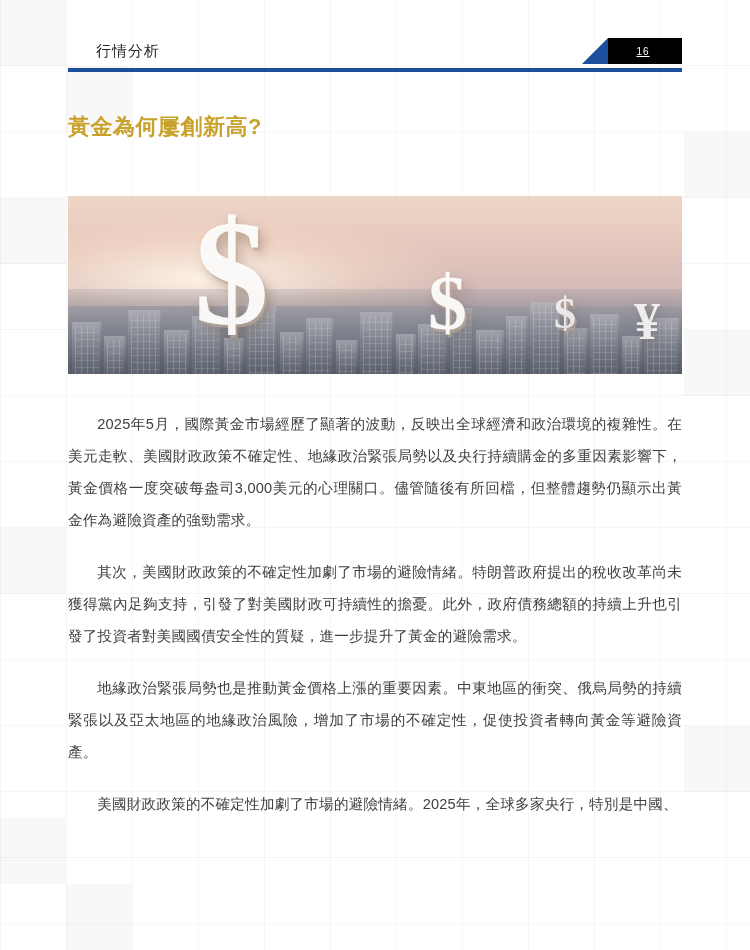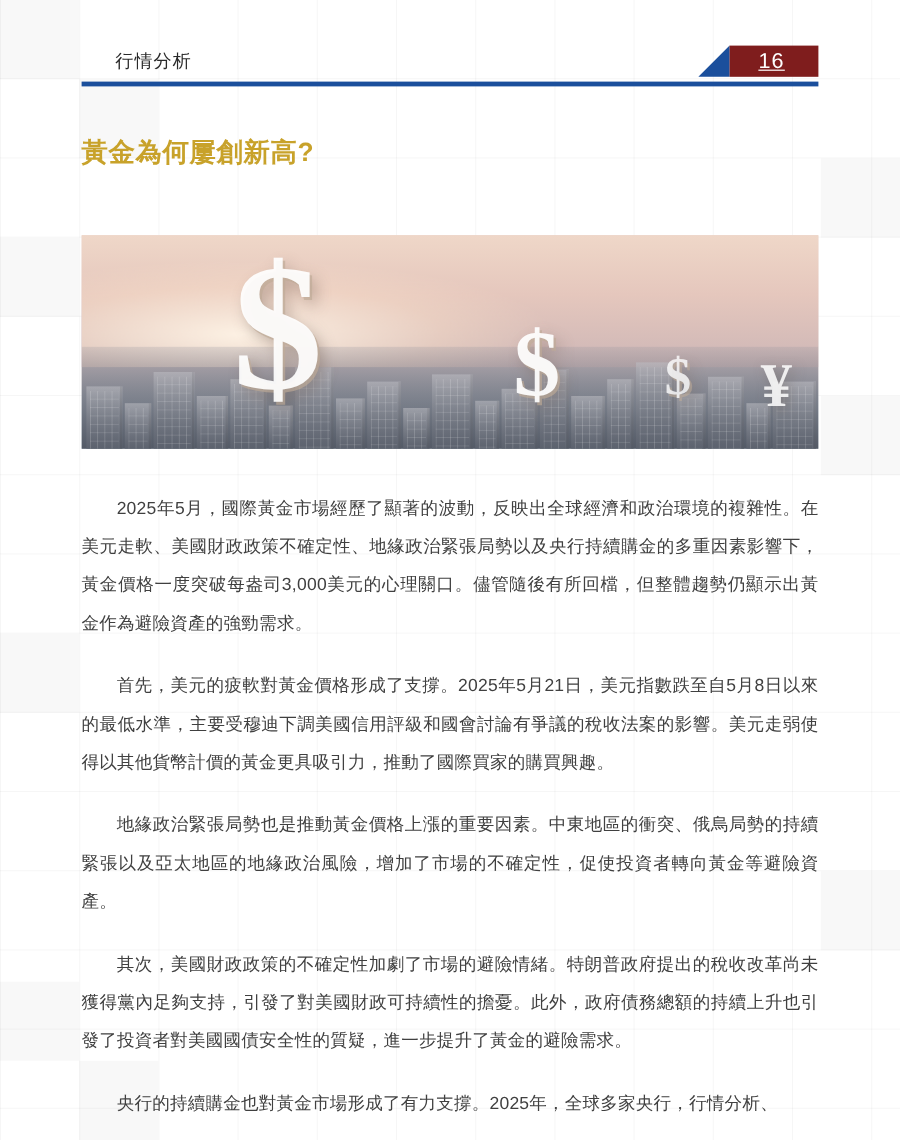--- a/index.html
+++ b/index.html
@@ -67,23 +67,23 @@
     width: 614px;
     height: 4px;
     background: #1b4f9c;
   }
   .page-tab {
     position: absolute;
     right: 0;
     top: 2px;
     height: 26px;
     min-width: 74px;
-    background: #7f1d1d;
+    background: #000000;
     color: #ffffff;
-    font-size: 18px;
+    font-size: 10px;
     letter-spacing: 1px;
     display: flex;
     align-items: center;
     justify-content: center;
     padding: 0 14px 0 10px;
     box-sizing: border-box;
     text-decoration: underline;
   }
   .page-tab::before {
     content: "";
@@ -252,19 +252,18 @@
       <span class="bld" style="left:576px; width:36px; height:56px;"></span>
     </div>
     <span class="dollar big">$</span>
     <span class="dollar mid">$</span>
     <span class="dollar small">$</span>
     <span class="yuan">¥</span>
   </div>
 
   <div class="body-text">
     <p>2025年5月，國際黃金市場經歷了顯著的波動，反映出全球經濟和政治環境的複雜性。在美元走軟、美國財政政策不確定性、地緣政治緊張局勢以及央行持續購金的多重因素影響下，黃金價格一度突破每盎司3,000美元的心理關口。儘管隨後有所回檔，但整體趨勢仍顯示出黃金作為避險資產的強勁需求。</p>
-    <p>首先，美元的疲軟對黃金價格形成了支撐。2025年5月21日，美元指數跌至自5月8日以來的最低水準，主要受穆迪下調美國信用評級和國會討論有爭議的稅收法案的影響。美元走弱使得以其他貨幣計價的黃金更具吸引力，推動了國際買家的購買興趣。</p>
+    <p>其次，美國財政政策的不確定性加劇了市場的避險情緒。特朗普政府提出的稅收改革尚未獲得黨內足夠支持，引發了對美國財政可持續性的擔憂。此外，政府債務總額的持續上升也引發了投資者對美國國債安全性的質疑，進一步提升了黃金的避險需求。</p>
     <p>地緣政治緊張局勢也是推動黃金價格上漲的重要因素。中東地區的衝突、俄烏局勢的持續緊張以及亞太地區的地緣政治風險，增加了市場的不確定性，促使投資者轉向黃金等避險資產。</p>
-    <p>其次，美國財政政策的不確定性加劇了市場的避險情緒。特朗普政府提出的稅收改革尚未獲得黨內足夠支持，引發了對美國財政可持續性的擔憂。此外，政府債務總額的持續上升也引發了投資者對美國國債安全性的質疑，進一步提升了黃金的避險需求。</p>
-    <p>央行的持續購金也對黃金市場形成了有力支撐。2025年，全球多家央行，行情分析、</p>
+    <p>美國財政政策的不確定性加劇了市場的避險情緒。2025年，全球多家央行，特別是中國、</p>
   </div>
 
 </div>
 
 </body></html>

